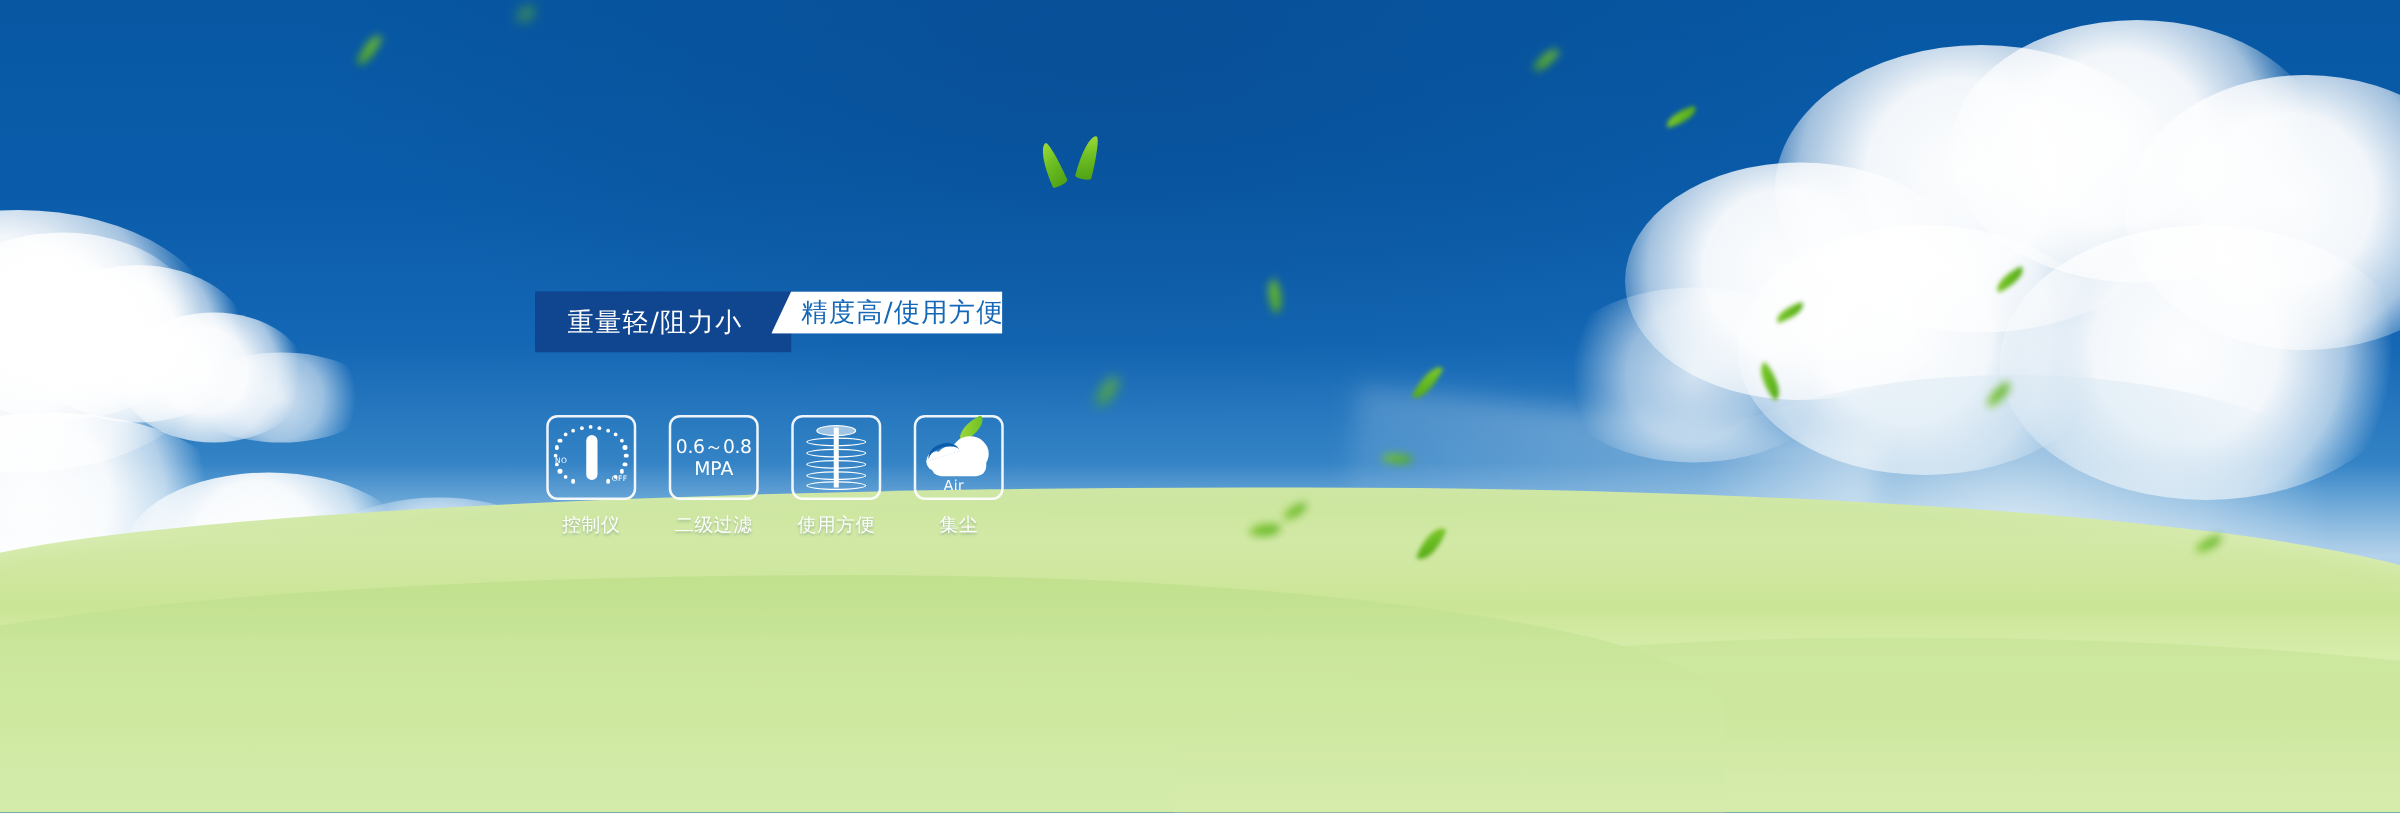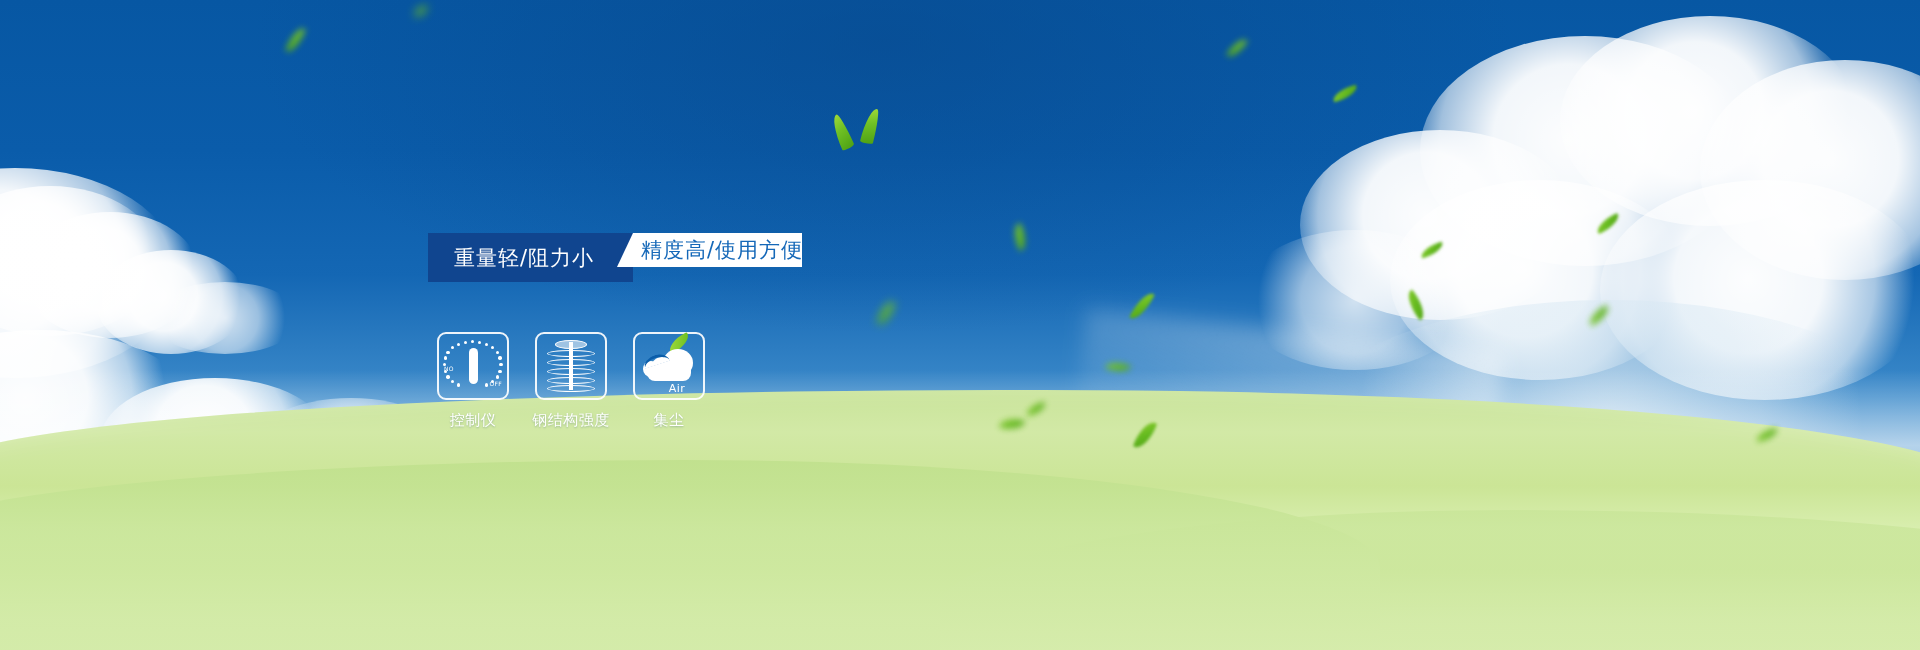--- a/index.html
+++ b/index.html
@@ -138,21 +138,21 @@
     border:1.6px solid #fff; border-radius:50%; background:transparent; }
   .stack .rod{ position:absolute; left:22px; top:2px; width:4px; height:48px; background:#fff; }
   .stack .cap{ position:absolute; left:8px; top:0px; width:32px; height:9px;
     border:1.6px solid #fff; border-radius:50%; background:rgba(255,255,255,.55); }
 
   
   .airicon{ position:relative; width:56px; height:50px; }
   .airicon .puff{ position:absolute; background:#fff; border-radius:50%; }
   .airicon .base{ position:absolute; left:6px; top:26px; width:44px; height:14px;
     background:#fff; border-radius:0 0 8px 8px; }
-  .airicon .airtxt{ position:absolute; left:16px; right:0; bottom:-4px; text-align:center;
+  .airicon .airtxt{ position:absolute; left:16px; right:0; bottom:-4px; 
     color:#ffffff; font-size:11px; letter-spacing:.4px;
     font-family:"DejaVu Sans","Liberation Sans",sans-serif; }
   .airicon .swish{ position:absolute; left:2px; top:14px; width:26px; height:10px;
     border-top:3px solid #0a5daa; border-radius:50%/100% 100% 0 0; transform:rotate(-18deg); }
   .airicon .gleaf{ position:absolute; left:26px; top:-4px; width:24px; height:12px;
     background:linear-gradient(120deg,#a8dd3d 0%,#63bb1f 100%);
     border-radius:90% 10% 90% 10% / 90% 10% 90% 10%; transform:rotate(-28deg); }
 </style>
 </head>
 <body>
@@ -251,34 +251,43 @@
             <div class="dot" style="left:3.4px; top:37.4px;"></div>
             <div class="dot" style="left:8px;   top:42px;"></div>
             <div class="dot" style="left:14px;  top:45.4px;"></div>
             <div class="lbl no">NO</div>
             <div class="lbl off">OFF</div>
           </div>
         </div>
         <div class="flabel">控制仪</div>
       </div>
 
+      <div class="feature">
+        <div class="fbox">
+          <div class="ftext">
+            <div class="big">0.6～0.8</div>
+            <div>MPA</div>
+          </div>
+        </div>
+        <div class="flabel">二级过滤</div>
+      </div>
 
       <div class="feature">
         <div class="fbox">
           <div class="stack">
             <div class="rod"></div>
             <div class="cap"></div>
             <div class="ell" style="top:10px;"></div>
             <div class="ell" style="top:19px;"></div>
             <div class="ell" style="top:28px;"></div>
             <div class="ell" style="top:37px;"></div>
             <div class="ell" style="top:45px;"></div>
           </div>
         </div>
-        <div class="flabel">钢结构强度</div>
+        <div class="flabel">使用方便</div>
       </div>
 
 
       <div class="feature">
         <div class="fbox">
           <div class="airicon">
             <div class="gleaf"></div>
             <div class="puff" style="left:22px; top:8px;  width:30px; height:28px;"></div>
             <div class="puff" style="left:10px; top:16px; width:22px; height:22px;"></div>
             <div class="puff" style="left:2px;  top:20px; width:16px; height:16px;"></div>

